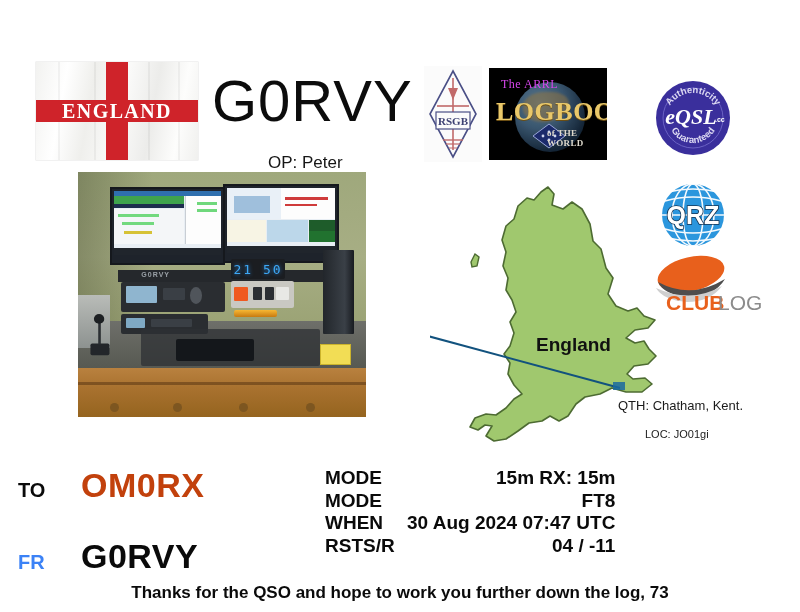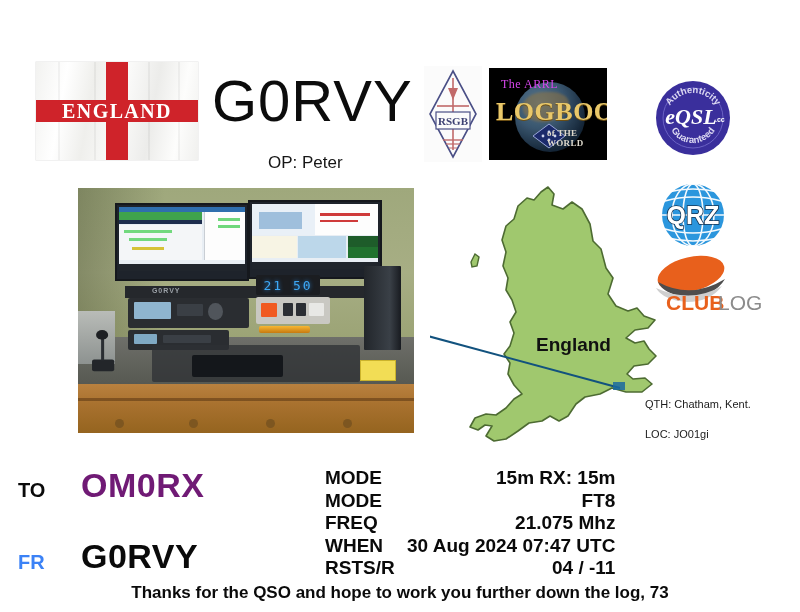--- a/index.html
+++ b/index.html
@@ -199,22 +199,22 @@
     left: 644px;
     top: 252px;
     width: 120px;
     height: 62px;
   }
 
   
   .shack {
     position: absolute;
     left: 78px;
-    top: 188px;
-    width: 336px;
+    top: 172px;
+    width: 288px;
     height: 245px;
     overflow: hidden;
     background: #9aa176;
   }
   .shack .wall {
     position: absolute;
     left: 0; top: 0;
     width: 100%; height: 63%;
     background: linear-gradient(180deg, #9fa87c 0%, #a7ae84 55%, #9ba375 100%);
   }
@@ -389,23 +389,23 @@
     position: absolute;
     left: 536px;
     top: 334px;
     font-size: 19px;
     font-weight: bold;
     color: #111111;
     font-family: "Liberation Sans", sans-serif;
   }
   .qth-line {
     position: absolute;
-    left: 645px;
+    left: 618px;
     top: 398px;
-    font-size: 11px;
+    font-size: 13px;
     color: #1b1b1b;
     font-family: "Liberation Sans", sans-serif;
   }
   .loc-line {
     position: absolute;
     left: 645px;
     top: 428px;
     font-size: 11px;
     color: #1b1b1b;
     font-family: "Liberation Sans", sans-serif;
@@ -419,21 +419,21 @@
     font-size: 20px;
     font-weight: bold;
     color: #0a0a0a;
   }
   .val-to {
     position: absolute;
     left: 81px;
     top: 466px;
     font-size: 34px;
     font-weight: bold;
-    color: #701a75;
+    color: #c2410c;
     letter-spacing: 0.5px;
   }
   .lbl-fr {
     position: absolute;
     left: 18px;
     top: 551px;
     font-size: 20px;
     font-weight: bold;
     color: #3b82f6;
   }
@@ -680,24 +680,20 @@
     <tbody>
       <tr>
         <td class="k">MODE</td>
         <td class="v">15m RX: 15m</td>
       </tr>
       <tr>
         <td class="k">MODE</td>
         <td class="v">FT8</td>
       </tr>
       <tr>
-        <td class="k">FREQ</td>
-        <td class="v">21.075 Mhz</td>
-      </tr>
-      <tr>
         <td class="k">WHEN</td>
         <td class="v">30 Aug 2024 07:47 UTC</td>
       </tr>
       <tr>
         <td class="k">RSTS/R</td>
         <td class="v">04 / -11</td>
       </tr>
     </tbody>
   </table>
 

